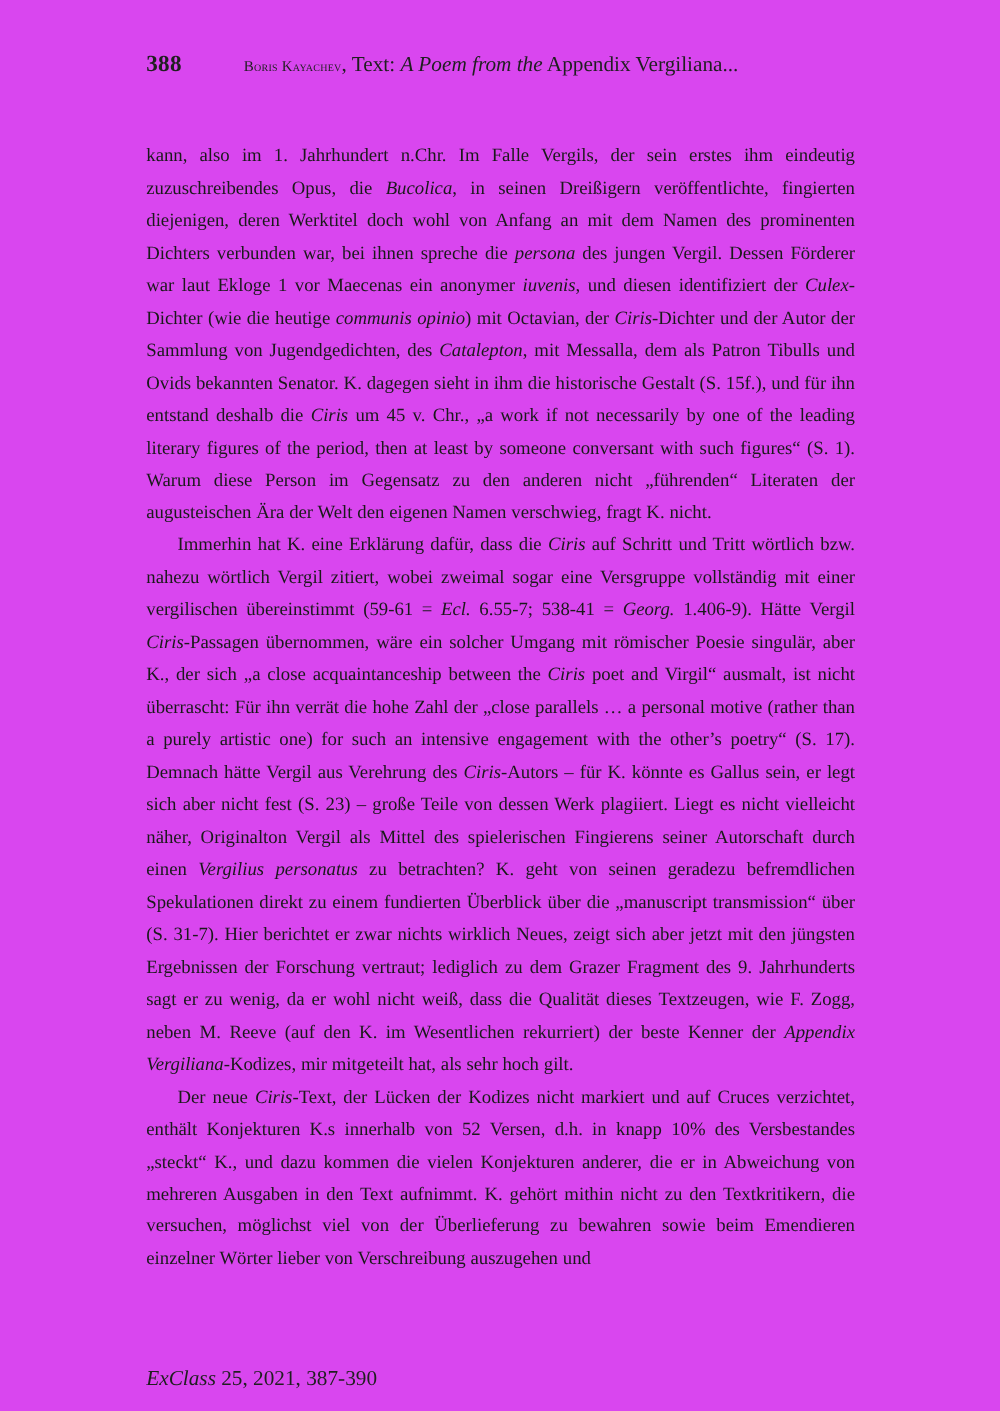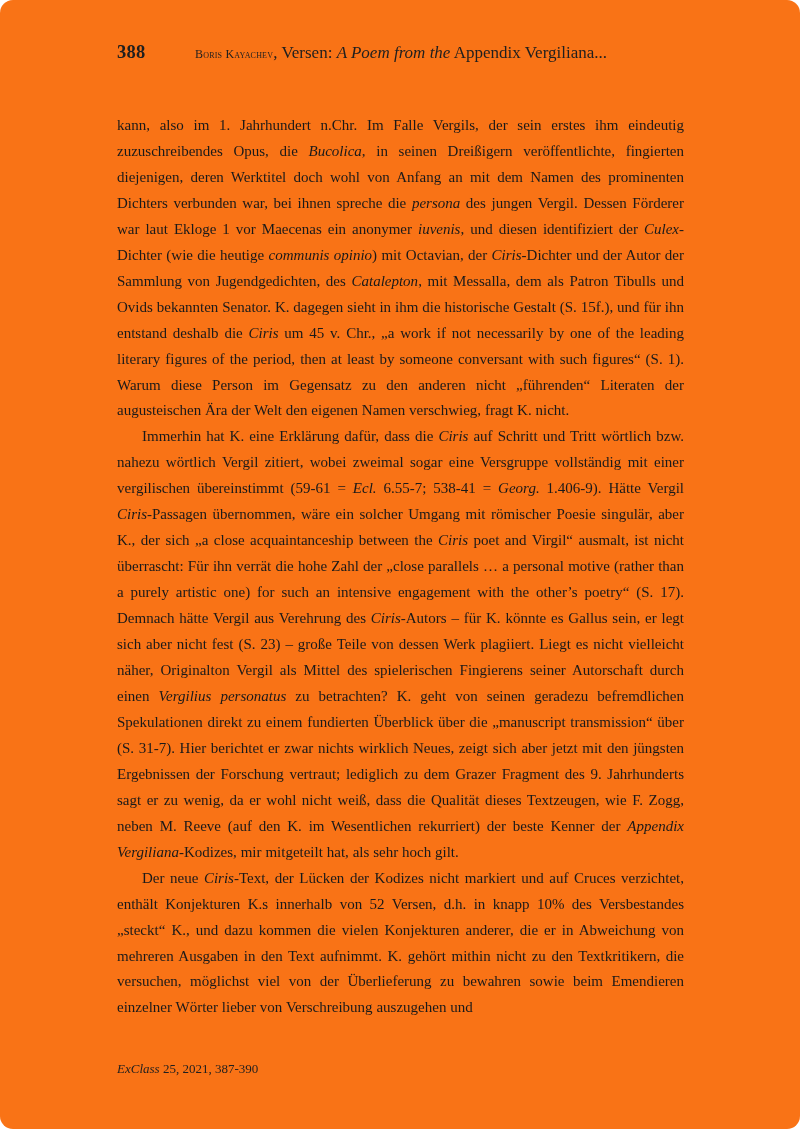--- a/index.html
+++ b/index.html
@@ -12,22 +12,21 @@
     height: 1129px;
     position: relative;
     font-family: "Liberation Serif", "DejaVu Serif", serif;
     color: #1a1a1a;
     overflow: hidden;
   }
 
   .page {
     position: absolute;
     inset: 0;
-    background: #f97316;
-    border-radius: 13px;
+    background: #d946ef;
   }
 
   
   .running-head {
     position: absolute;
     top: 42px;
     left: 117px;
     width: 566px;
     height: 24px;
     display: flex;
@@ -87,37 +86,37 @@
     top: 1061px;
     left: 117px;
     width: 567px;
     display: flex;
     justify-content: space-between;
     align-items: baseline;
     font-size: 16px;
     color: #1f1f1f;
     white-space: nowrap;
   }
-  .footer-left { font-size: 13px; }
+  .footer-left { font-size: 17px; margin-top: 32px; }
   .footer-left .jour { font-style: italic; }
   .footer-right {
     font-size: 15.5px;
     color: #1f1f1f;
     text-decoration: none;
   }
 </style>
 </head>
 <body>
 
 <div class="page">
 
   <div class="running-head">
     <span class="folio">388</span>
     <span class="head-title">
-      <span class="smallcaps">Boris Kayachev</span><span>, </span><span>Versen: </span><span class="ital">A Poem from the</span><span> Appendix Vergiliana...</span>
+      <span class="smallcaps">Boris Kayachev</span><span>, </span><span>Text: </span><span class="ital">A Poem from the</span><span> Appendix Vergiliana...</span>
     </span>
   </div>
 
   <div class="textblock" id="textblock">
       <p class="para"><span>kann, also im 1. Jahrhundert n.Chr. Im Falle Vergils, der sein erstes ihm eindeutig zuzuschreibendes Opus, die </span><i>Bucolica</i><span>, in seinen Dreißigern veröffentlichte, fingierten diejenigen, deren Werktitel doch wohl von Anfang an mit dem Namen des prominenten Dichters verbunden war, bei ihnen spreche die </span><i>persona</i><span> des jungen Vergil. Dessen Förderer war laut Ekloge 1 vor Maecenas ein anonymer </span><i>iuvenis</i><span>, und diesen identifiziert der </span><i>Culex</i><span>-Dichter (wie die heutige </span><i>communis opinio</i><span>) mit Octavian, der </span><i>Ciris</i><span>-Dichter und der Autor der Sammlung von Jugendgedichten, des </span><i>Catalepton</i><span>, mit Messalla, dem als Patron Tibulls und Ovids bekannten Senator. K. dagegen sieht in ihm die historische Gestalt (S. 15f.), und für ihn entstand deshalb die </span><i>Ciris</i><span> um 45 v. Chr., „a work if not necessarily by one of the leading literary figures of the period, then at least by someone conversant with such figures“ (S. 1). Warum diese Person im Gegensatz zu den anderen nicht „führenden“ Literaten der augusteischen Ära der Welt den eigenen Namen verschwieg, fragt K. nicht.</span></p>
       <p class="para indented"><span>Immerhin hat K. eine Erklärung dafür, dass die </span><i>Ciris</i><span> auf Schritt und Tritt wörtlich bzw. nahezu wörtlich Vergil zitiert, wobei zweimal sogar eine Versgruppe vollständig mit einer vergilischen übereinstimmt (59-61 = </span><i>Ecl.</i><span> 6.55-7; 538-41 = </span><i>Georg.</i><span> 1.406-9). Hätte Vergil </span><i>Ciris</i><span>-Passagen übernommen, wäre ein solcher Umgang mit römischer Poesie singulär, aber K., der sich „a close acquaintanceship between the </span><i>Ciris</i><span> poet and Virgil“ ausmalt, ist nicht überrascht: Für ihn verrät die hohe Zahl der „close parallels … a personal motive (rather than a purely artistic one) for such an intensive engagement with the other’s poetry“ (S. 17). Demnach hätte Vergil aus Verehrung des </span><i>Ciris</i><span>-Autors – für K. könnte es Gallus sein, er legt sich aber nicht fest (S. 23) – große Teile von dessen Werk plagiiert. Liegt es nicht vielleicht näher, Originalton Vergil als Mittel des spielerischen Fingierens seiner Autorschaft durch einen </span><i>Vergilius personatus</i><span> zu betrachten? K. geht von seinen geradezu befremdlichen Spekulationen direkt zu einem fundierten Überblick über die „manuscript transmission“ über (S. 31-7). Hier berichtet er zwar nichts wirklich Neues, zeigt sich aber jetzt mit den jüngsten Ergebnissen der Forschung vertraut; lediglich zu dem Grazer Fragment des 9. Jahrhunderts sagt er zu wenig, da er wohl nicht weiß, dass die Qualität dieses Textzeugen, wie F. Zogg, neben M. Reeve (auf den K. im Wesentlichen rekurriert) der beste Kenner der </span><i>Appendix Vergiliana</i><span>-Kodizes, mir mitgeteilt hat, als sehr hoch gilt.</span></p>
       <p class="para indented"><span>Der neue </span><i>Ciris</i><span>-Text, der Lücken der Kodizes nicht markiert und auf Cruces verzichtet, enthält Konjekturen K.s innerhalb von 52 Versen, d.h. in knapp 10% des Versbestandes „steckt“ K., und dazu kommen die vielen Konjekturen anderer, die er in Abweichung von mehreren Ausgaben in den Text aufnimmt. K. gehört mithin nicht zu den Textkritikern, die versuchen, möglichst viel von der Überlieferung zu bewahren sowie beim Emendieren einzelner Wörter lieber von Verschreibung auszugehen und</span></p>
     </div>
 
   <div class="footer">

